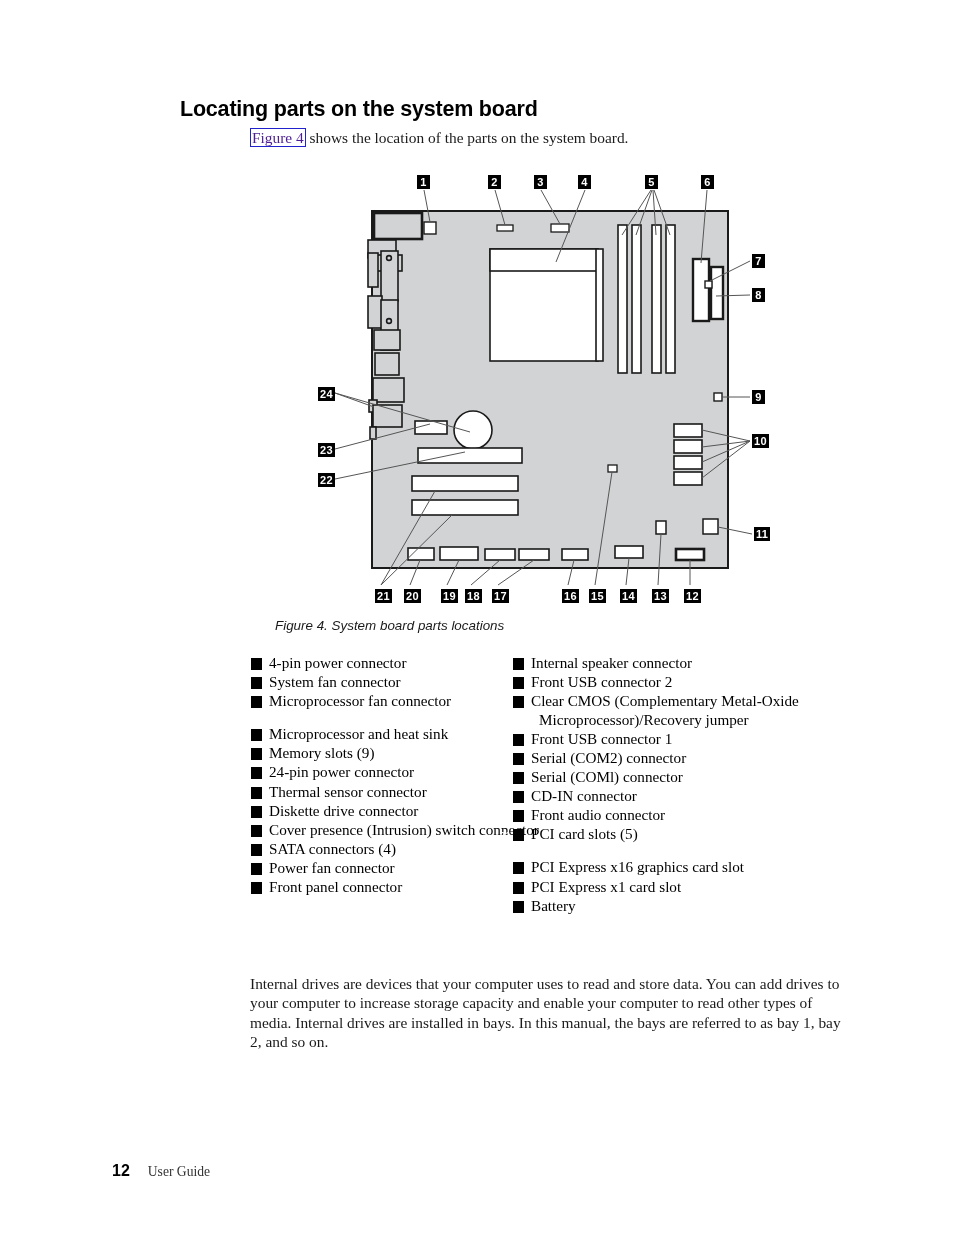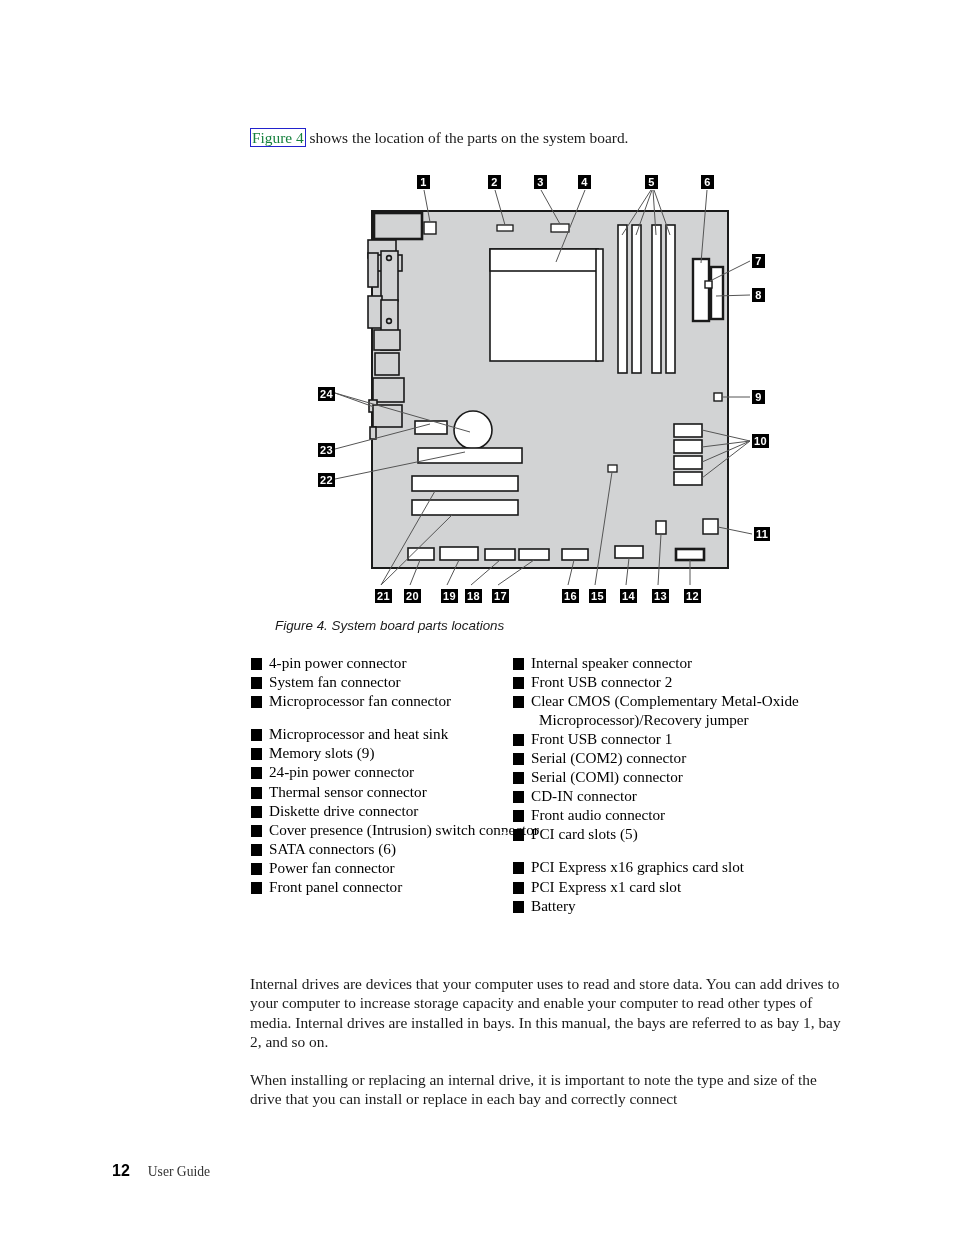--- a/index.html
+++ b/index.html
@@ -38,21 +38,21 @@
     margin: 0;
     font-family: "Liberation Serif", serif;
     font-size: 15.4px;
     line-height: 19.4px;
     color: #1a1a1a;
   }
   #p-intro { left: 250px; top: 128px; width: 620px; }
   .link-box {
     border: 1px solid #2222cc;
     padding: 0 1px;
-    color: #15803d;
+    color: #4c1d95;
   }
   #p-drives1 { left: 250px; top: 974px; width: 600px; }
   #p-drives2 { left: 250px; top: 1070px; width: 600px; }
 
   
   #figure {
     position: absolute;
     left: 0; top: 0;
     width: 954px; height: 620px;
     pointer-events: none;
@@ -144,20 +144,21 @@
     font-size: 13.6px;
     color: #333;
     margin-left: 14px;
   }
 </style>
 </head>
 <body>
 
 <div class="page">
 
+  <h1 class="sec-title" id="h-board">Locating parts on the system board</h1>
 
   <p class="body" id="p-intro"><span class="link-box">Figure 4</span><span> shows the location of the parts on the system board.</span></p>
 
   <div id="figure">
     <svg width="954" height="620" viewBox="0 0 954 620">
       <g fill="none" stroke="#1a1a1a" stroke-width="1.6">
 
         <rect x="372" y="211" width="356" height="357" fill="#d2d3d4" stroke="#1a1a1a" stroke-width="2"></rect>
 
         <rect x="374" y="213" width="48" height="26" fill="#d2d3d4" stroke="#1a1a1a" stroke-width="2.6"></rect>
@@ -302,21 +303,21 @@
         <div class="legend-item"><span class="badge">1</span><span>4-pin power connector</span></div>
         <div class="legend-item"><span class="badge">2</span><span>System fan connector</span></div>
         <div class="legend-item"><span class="badge">3</span><span>Microprocessor fan connector</span></div>
         <div class="legend-gap"></div>
         <div class="legend-item"><span class="badge">4</span><span>Microprocessor and heat sink</span></div>
         <div class="legend-item"><span class="badge">5</span><span>Memory slots (9)</span></div>
         <div class="legend-item"><span class="badge">6</span><span>24-pin power connector</span></div>
         <div class="legend-item"><span class="badge">7</span><span>Thermal sensor connector</span></div>
         <div class="legend-item"><span class="badge">8</span><span>Diskette drive connector</span></div>
         <div class="legend-item"><span class="badge">9</span><span>Cover presence (Intrusion) switch connector</span></div>
-        <div class="legend-item"><span class="badge">10</span><span>SATA connectors (6)</span></div>
+        <div class="legend-item"><span class="badge">10</span><span>SATA connectors (4)</span></div>
         <div class="legend-item"><span class="badge">11</span><span>Power fan connector</span></div>
         <div class="legend-item"><span class="badge">12</span><span>Front panel connector</span></div>
       </div>
     <div class="legend-col" id="legend-right">
         <div class="legend-item"><span class="badge">13</span><span>Internal speaker connector</span></div>
         <div class="legend-item"><span class="badge">14</span><span>Front USB connector 2</span></div>
         <div class="legend-item"><span class="badge">15</span><span>Clear CMOS (Complementary Metal-Oxide Microprocessor)/Recovery jumper</span></div>
         <div class="legend-item"><span class="badge">16</span><span>Front USB connector 1</span></div>
         <div class="legend-item"><span class="badge">17</span><span>Serial (COM2) connector</span></div>
         <div class="legend-item"><span class="badge">18</span><span>Serial (COMl) connector</span></div>
@@ -325,20 +326,19 @@
         <div class="legend-item"><span class="badge">21</span><span>PCI card slots (5)</span></div>
         <div class="legend-gap"></div>
         <div class="legend-item"><span class="badge">22</span><span>PCI Express x16 graphics card slot</span></div>
         <div class="legend-item"><span class="badge">23</span><span>PCI Express x1 card slot</span></div>
         <div class="legend-item"><span class="badge">24</span><span>Battery</span></div>
       </div>
   </div>
 
 
   <p class="body" id="p-drives1">Internal drives are devices that your computer uses to read and store data. You can add drives to your computer to increase storage capacity and enable your computer to read other types of media. Internal drives are installed in bays. In this manual, the bays are referred to as bay 1, bay 2, and so on.</p>
-  <p class="body" id="p-drives2">When installing or replacing an internal drive, it is important to note the type and size of the drive that you can install or replace in each bay and correctly connect</p>
 
   <div id="footer">
     <span class="pg">12</span>
     <span class="gd">User Guide</span>
   </div>
 
 </div>
 
 </body></html>

